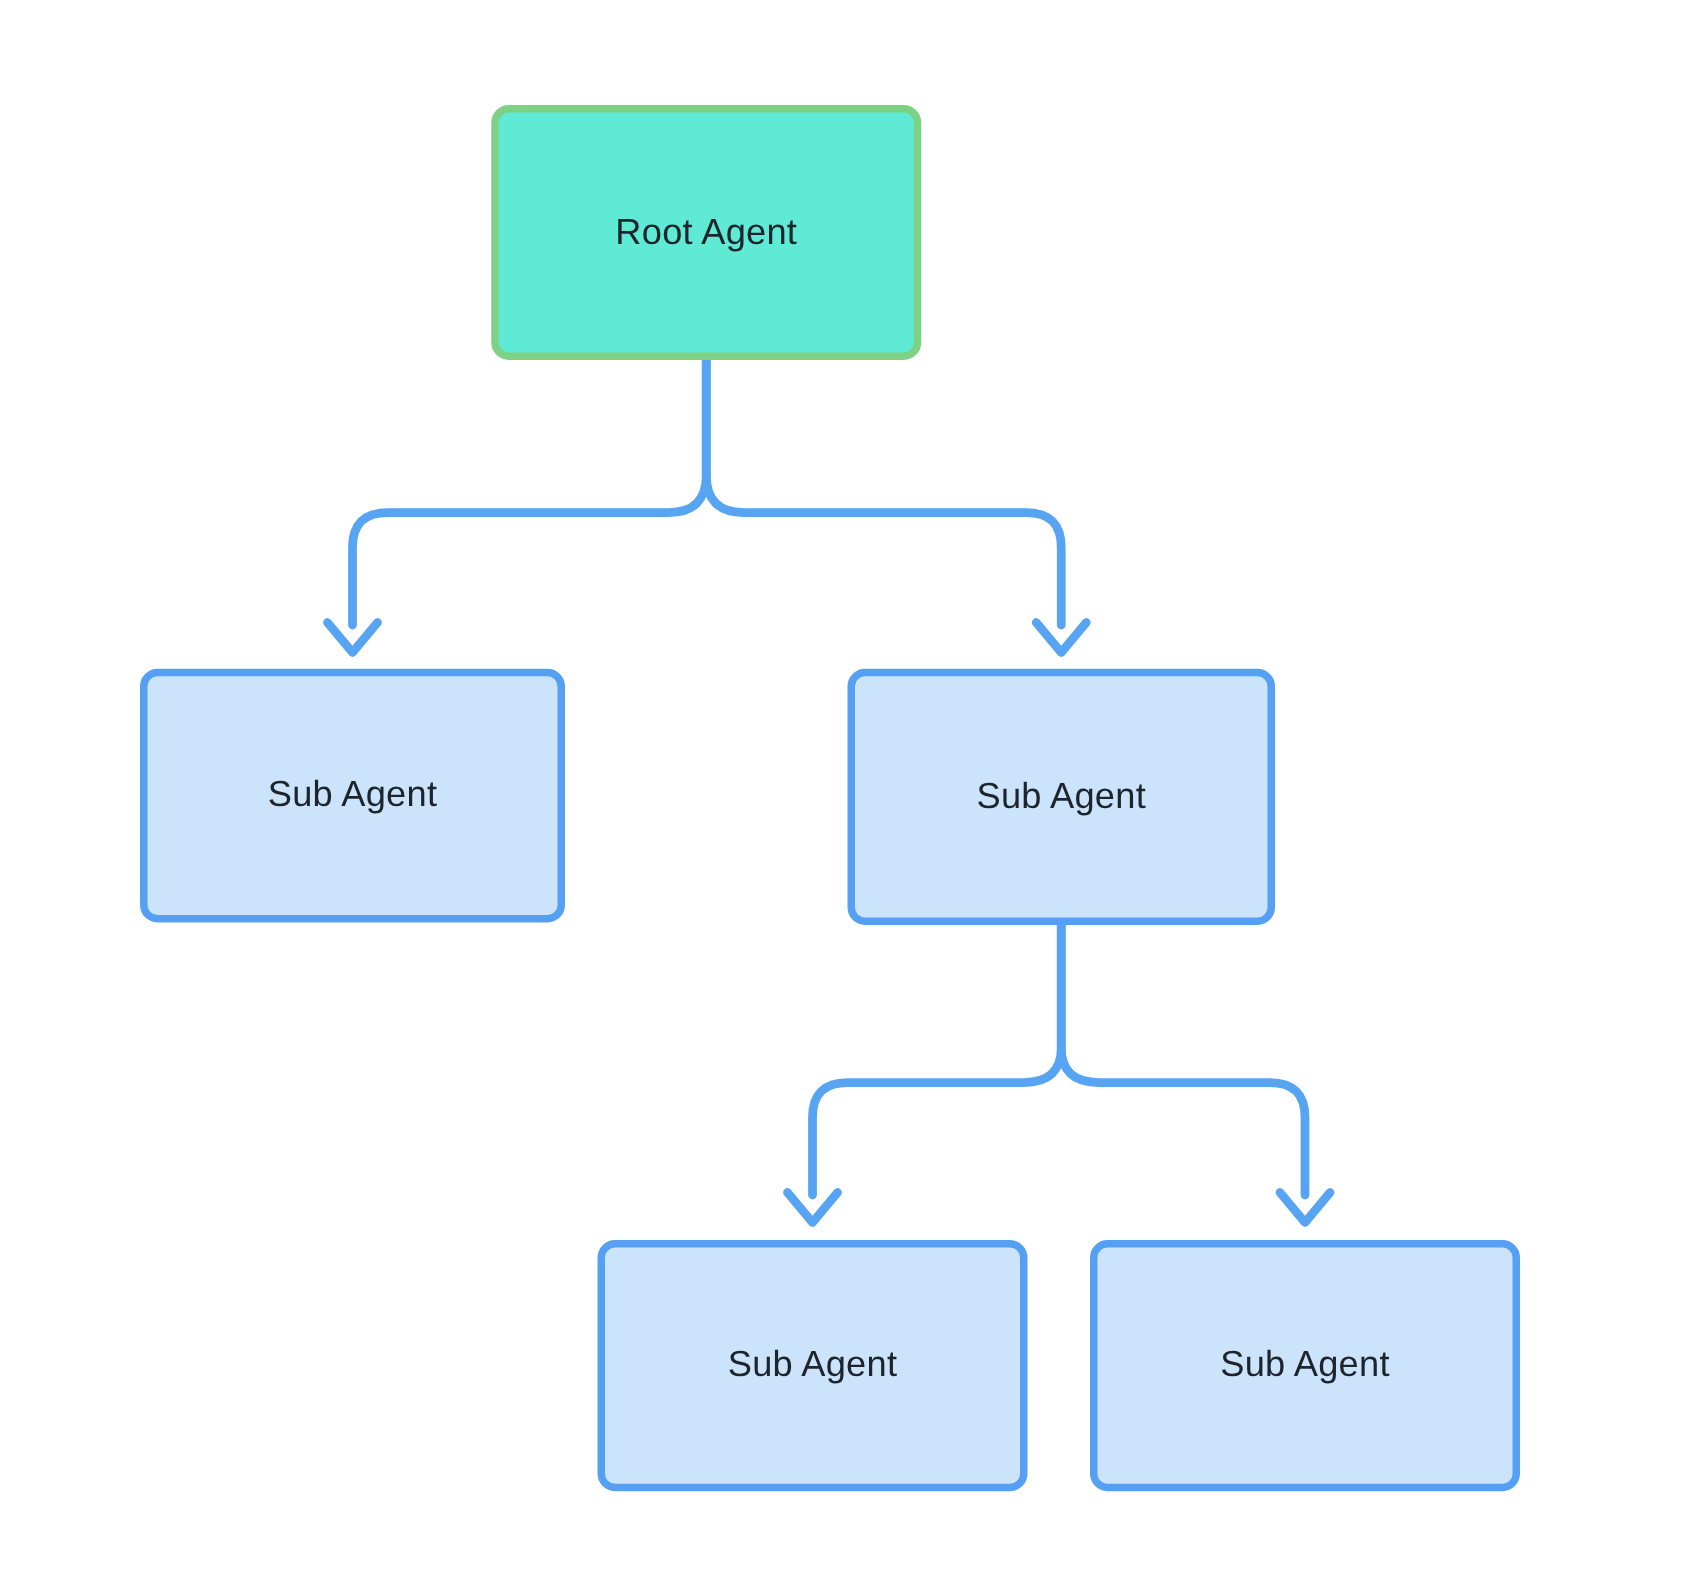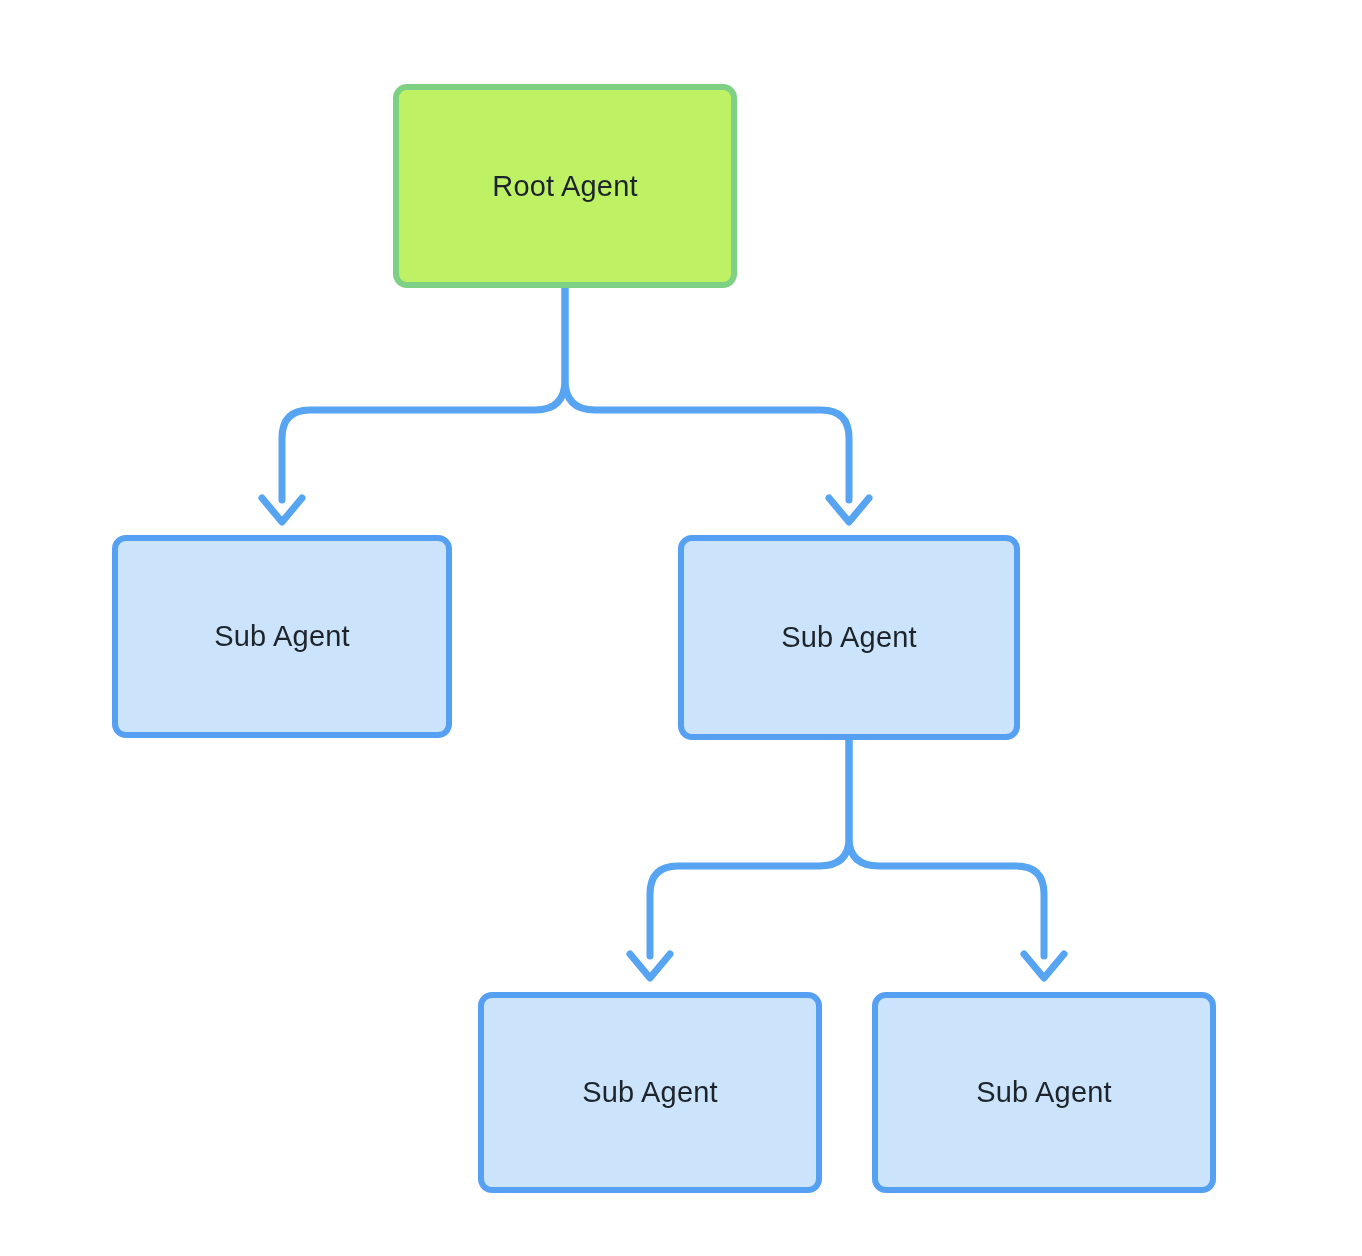--- a/index.html
+++ b/index.html
@@ -62,21 +62,21 @@
     <path class="edge" d="M565,288 L565,380 Q565,410 595,410 L821,410 Q849,410 849,438 L849,500
              M829,498 L849,522 L869,498" stroke="#57a4f2"></path>
 
     <path class="edge" d="M849,740 L849,838 Q849,866 819,866 L678,866 Q650,866 650,894 L650,956
              M630,954 L650,978 L670,954" stroke="#57a4f2"></path>
 
     <path class="edge" d="M849,740 L849,838 Q849,866 879,866 L1016,866 Q1044,866 1044,894 L1044,956
              M1024,954 L1044,978 L1064,954" stroke="#57a4f2"></path>
   </svg>
 
-  <div class="node node-root" style="background: #bef264; border-color: rgb(126, 209, 132); color: rgb(29, 36, 43);">
+  <div class="node node-root" style="background: #5eead4; border-color: rgb(126, 209, 132); color: rgb(29, 36, 43);">
     <span class="node-label">Root Agent</span>
   </div>
 
   <div class="node node-sub-left" style="background: rgb(203, 228, 251); border-color: rgb(86, 160, 244); color: rgb(29, 36, 43);">
     <span class="node-label">Sub Agent</span>
   </div>
 
   <div class="node node-sub-middle" style="background: rgb(203, 228, 251); border-color: rgb(86, 160, 244); color: rgb(29, 36, 43);">
     <span class="node-label">Sub Agent</span>
   </div>

